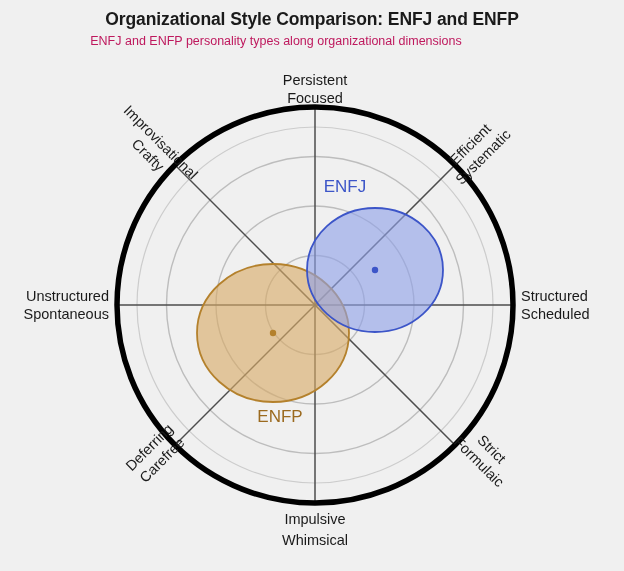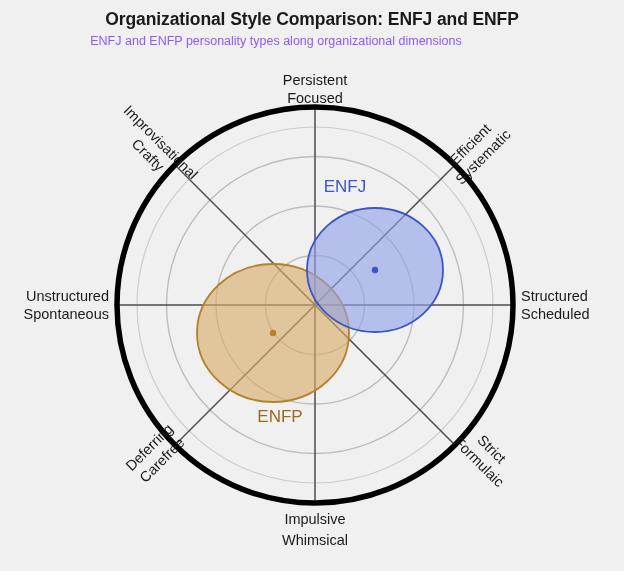--- a/index.html
+++ b/index.html
@@ -32,21 +32,21 @@
     letter-spacing: -0.1px;
   }
   #chart-subtitle {
     position: absolute;
     left: 0;
     top: 34px;
     width: 552px;
     text-align: center;
     font-size: 12.5px;
     font-weight: normal;
-    color: #8b5cf6;
+    color: #be185d;
   }
   #plot-svg {
     position: absolute;
     left: 0;
     top: 0;
   }
   .axis-label {
     font-family: "Liberation Sans", sans-serif;
     font-size: 14.5px;
     fill: #1a1a1a;

